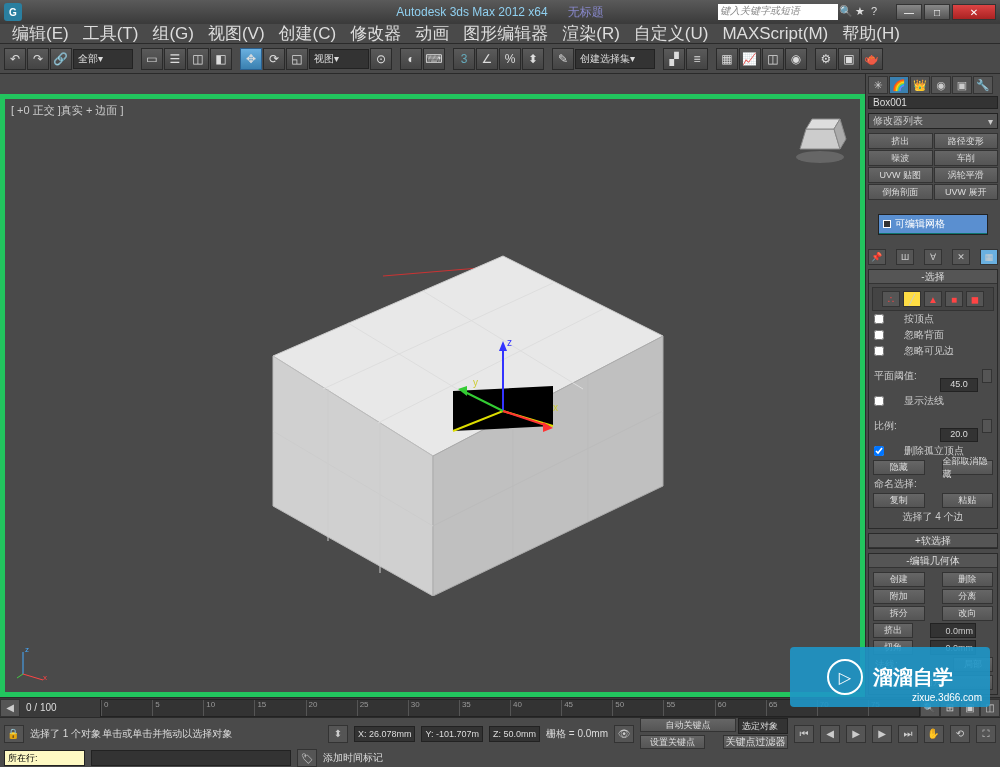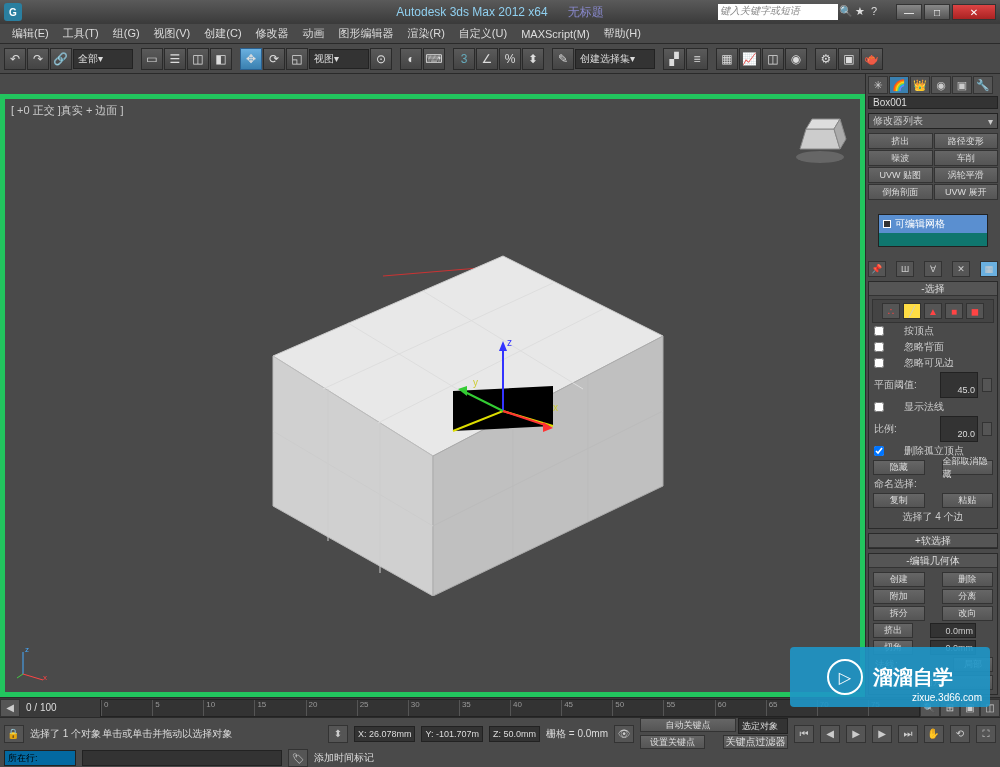--- a/index.html
+++ b/index.html
@@ -9,21 +9,21 @@
 .titlebar .logo { width: 18px; height: 18px; background: #2a7fa0; border-radius: 3px; display: flex; align-items: center; justify-content: center; color: #fff; font-weight: bold; font-size: 10px; }
 .titlebar .title { position: absolute; left: 50%; transform: translateX(-50%); color: #90d0f0; font-size: 12px; }
 .titlebar .title .sub { color: #8888cc; margin-left: 20px; }
 .titlebar .search { margin-left: auto; width: 120px; height: 16px; background: #fff; color: #888; font-size: 10px; padding: 0 2px; font-style: italic; }
 .titlebar .winctrl { display: flex; gap: 2px; margin-left: 10px; }
 .titlebar .winbtn { width: 26px; height: 16px; background: linear-gradient(#888,#555); border: 1px solid #333; display: flex; align-items: center; justify-content: center; font-size: 10px; color: #fff; }
 .titlebar .winbtn.close { background: linear-gradient(#d44,#a22); width: 44px; }
 .titlebar .tiny { width: 14px; height: 14px; margin: 0 1px; color: #ddd; font-size: 11px; }
 
 .menubar { height: 20px; background: #4a4a4a; display: flex; align-items: center; padding: 0 6px; gap: 2px; border-bottom: 1px solid #2a2a2a; }
-.menubar .menu { padding: 2px 6px; color: #ddd; font-size: 11px; }
+.menubar .menu { padding: 2px 6px; color: #ddd; font-size: 17px; }
 
 .toolbar { height: 30px; background: #4a4a4a; display: flex; align-items: center; padding: 0 4px; gap: 1px; border-bottom: 1px solid #2a2a2a; }
 .tbtn { width: 22px; height: 22px; background: linear-gradient(#5a5a5a,#444); border: 1px solid #2a2a2a; display: flex; align-items: center; justify-content: center; font-size: 12px; color: #ddd; }
 .tbtn.active { background: linear-gradient(#6ab0e0,#3a80b0); border-color: #2a6090; }
 .tsep { width: 6px; }
 .tdrop { height: 20px; background: #333; border: 1px solid #222; color: #ddd; padding: 0 4px; font-size: 10px; display: flex; align-items: center; }
 .tdrop.wide { width: 80px; }
 .tdrop.vwide { width: 60px; }
 
 .main { display: flex; height: 623px; }
@@ -53,21 +53,21 @@
 .rollhead { height: 14px; background: #555; display: flex; align-items: center; justify-content: center; font-size: 10px; color: #ddd; border-bottom: 1px solid #333; }
 .rollbody { padding: 3px; }
 .selrow { display: flex; gap: 3px; justify-content: center; padding: 3px; background: #444; border: 1px solid #333; }
 .selbtn { width: 18px; height: 16px; background: #555; border: 1px solid #333; display: flex; align-items: center; justify-content: center; }
 .selbtn.active { background: #ffdd44; }
 .selbtn.red { color: #f44; }
 .chk { display: flex; align-items: center; gap: 20px; padding: 1px 2px; font-size: 10px; }
 .chk input { width: 10px; height: 10px; }
 .numfield { display: flex; align-items: center; gap: 4px; padding: 1px 2px; }
 .numfield .lbl { flex: 1; text-align: left; font-size: 10px; }
-.numfield .val { width: 38px; height: 14px; background: #333; border: 1px solid #222; color: #ddd; padding: 12px 2px; font-size: 9px; text-align: right; }
+.numfield .val { width: 38px; height: 14px; background: #333; border: 1px solid #222; color: #ddd; padding: 0 2px; font-size: 9px; text-align: center; margin-top: 18px; }
 .numfield .spin { width: 10px; height: 14px; background: #555; border: 1px solid #333; font-size: 7px; display: flex; flex-direction: column; }
 .btnrow { display: flex; gap: 17px; padding: 1px; }
 .rbtn { flex: 1; height: 15px; background: linear-gradient(#666,#555); border: 1px solid #333; font-size: 9px; display: flex; align-items: center; justify-content: center; color: #ddd; }
 .lbl2 { font-size: 10px; padding: 1px 2px; }
 
 .bottom { height: 70px; background: #4a4a4a; border-top: 1px solid #2a2a2a; display: flex; flex-direction: column; }
 .timeline { height: 24px; display: flex; align-items: center; background: #3a3a3a; border-bottom: 1px solid #2a2a2a; }
 .timelabel { width: 80px; font-size: 10px; padding: 0 6px; color: #ddd; }
 .timetrack { flex: 1; height: 18px; background: #333; border: 1px solid #222; position: relative; }
 .timeticks { position: absolute; inset: 0; display: flex; }
@@ -403,21 +403,21 @@
     <div class="sbtn">⏮</div>
     <div class="sbtn">◀</div>
     <div class="sbtn">▶</div>
     <div class="sbtn">▶</div>
     <div class="sbtn">⏭</div>
     <div class="sbtn">✋</div>
     <div class="sbtn">⟲</div>
     <div class="sbtn">⛶</div>
   </div>
   <div class="statusrow" style="height:18px">
-    <div class="coordbox" style="background:#0369a1;color:#000;width:72px">所在行:</div>
+    <div class="coordbox" style="background:#fef9c3;color:#000;width:81px">所在行:</div>
     <div class="coordbox" style="flex:0 0 200px"></div>
     <div class="sbtn">🏷</div>
     <span class="statustext">添加时间标记</span>
   </div>
 </div>
 
 <div class="watermark">
   <div class="play">▷</div>
   <div class="txt">溜溜自学</div>
   <div class="url">zixue.3d66.com</div>

